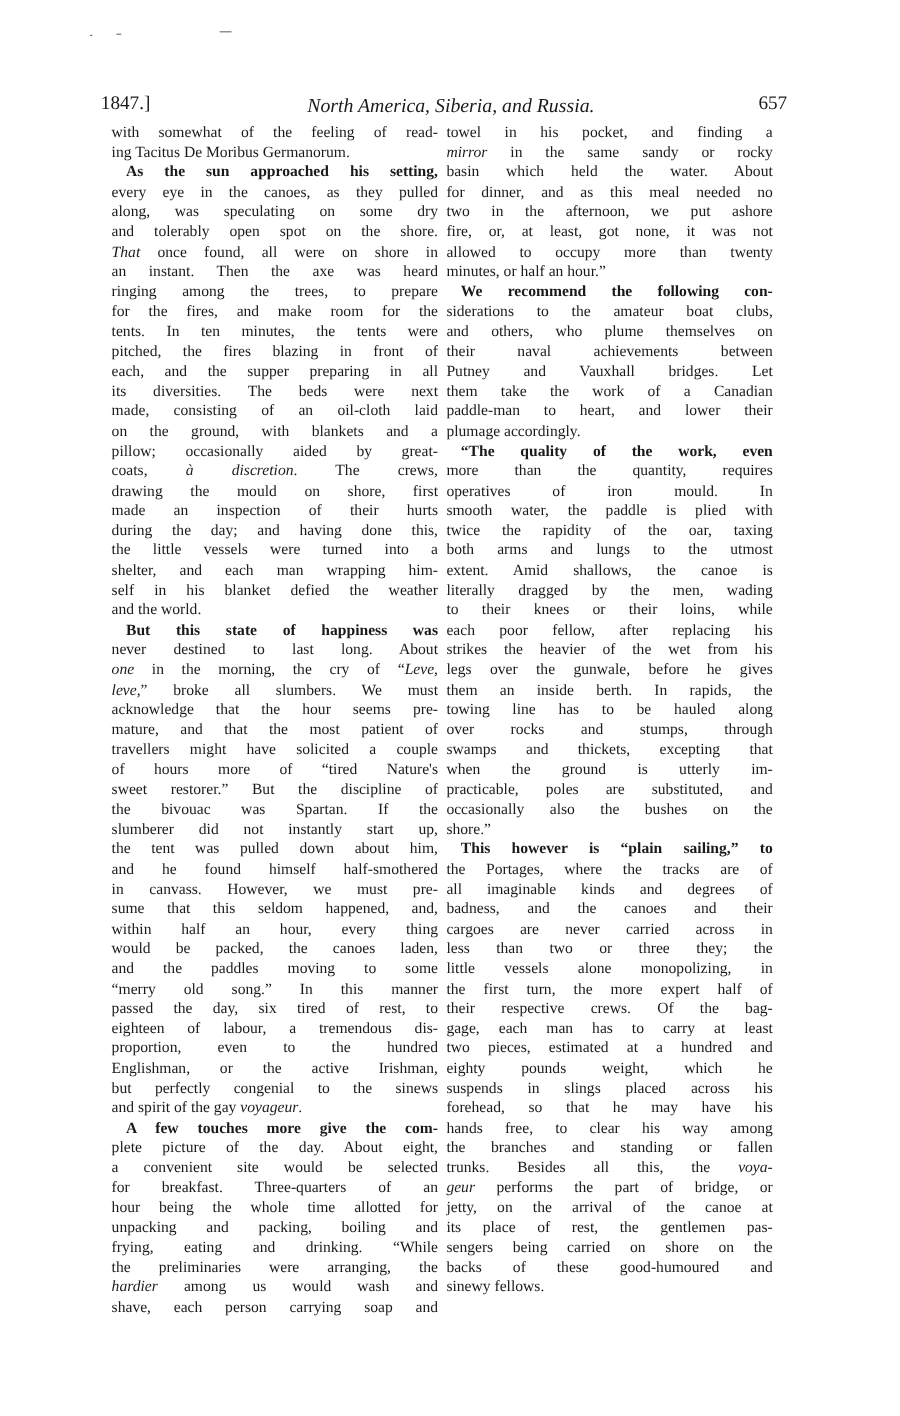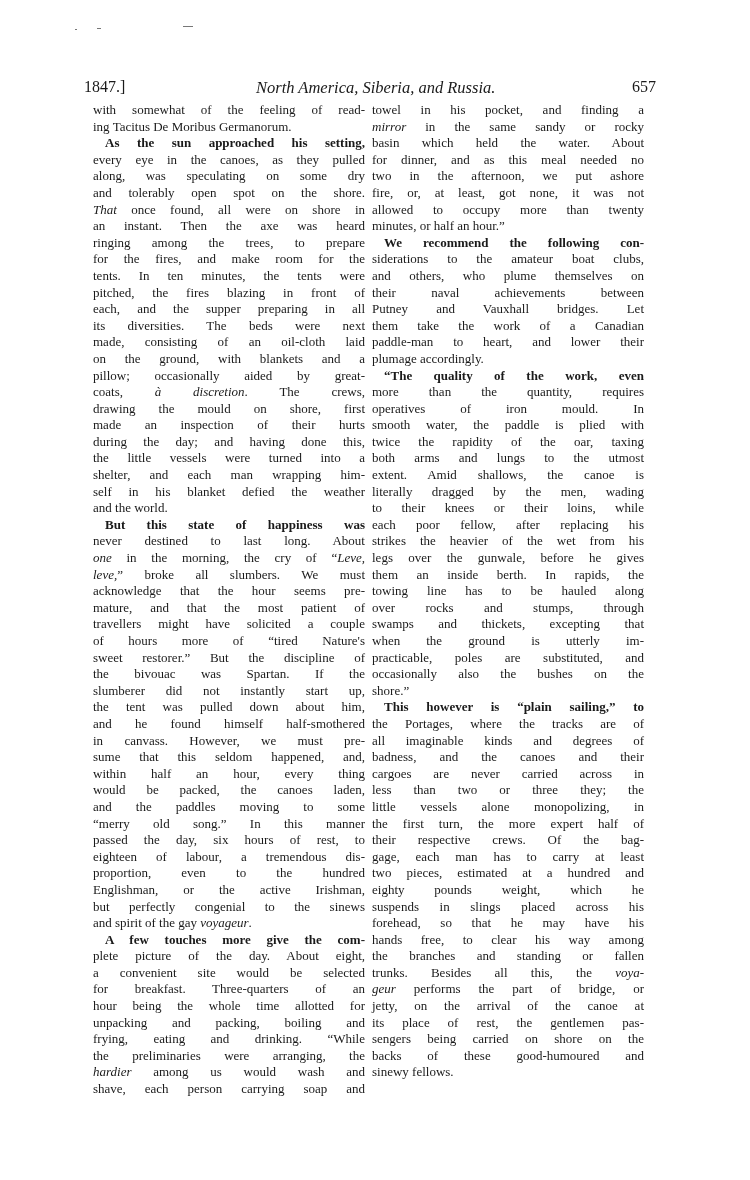--- a/index.html
+++ b/index.html
@@ -76,21 +76,21 @@
       <span class="line">the bivouac was Spartan. If the</span>
       <span class="line">slumberer did not instantly start up,</span>
       <span class="line">the tent was pulled down about him,</span>
       <span class="line">and he found himself half-smothered</span>
       <span class="line">in canvass. However, we must pre-</span>
       <span class="line">sume that this seldom happened, and,</span>
       <span class="line">within half an hour, every thing</span>
       <span class="line">would be packed, the canoes laden,</span>
       <span class="line">and the paddles moving to some</span>
       <span class="line">“merry old song.” In this manner</span>
-      <span class="line">passed the day, six hours of rest, to</span>
+      <span class="line">passed the day, six tired of rest, to</span>
       <span class="line">eighteen of labour, a tremendous dis-</span>
       <span class="line">proportion, even to the hundred</span>
       <span class="line">Englishman, or the active Irishman,</span>
       <span class="line">but perfectly congenial to the sinews</span>
       <span class="line last">and spirit of the gay <i>voyageur</i>.</span>
       <span class="line indent">A few touches more give the com-</span>
       <span class="line">plete picture of the day. About eight,</span>
       <span class="line">a convenient site would be selected</span>
       <span class="line">for breakfast. Three-quarters of an</span>
       <span class="line">hour being the whole time allotted for</span>

